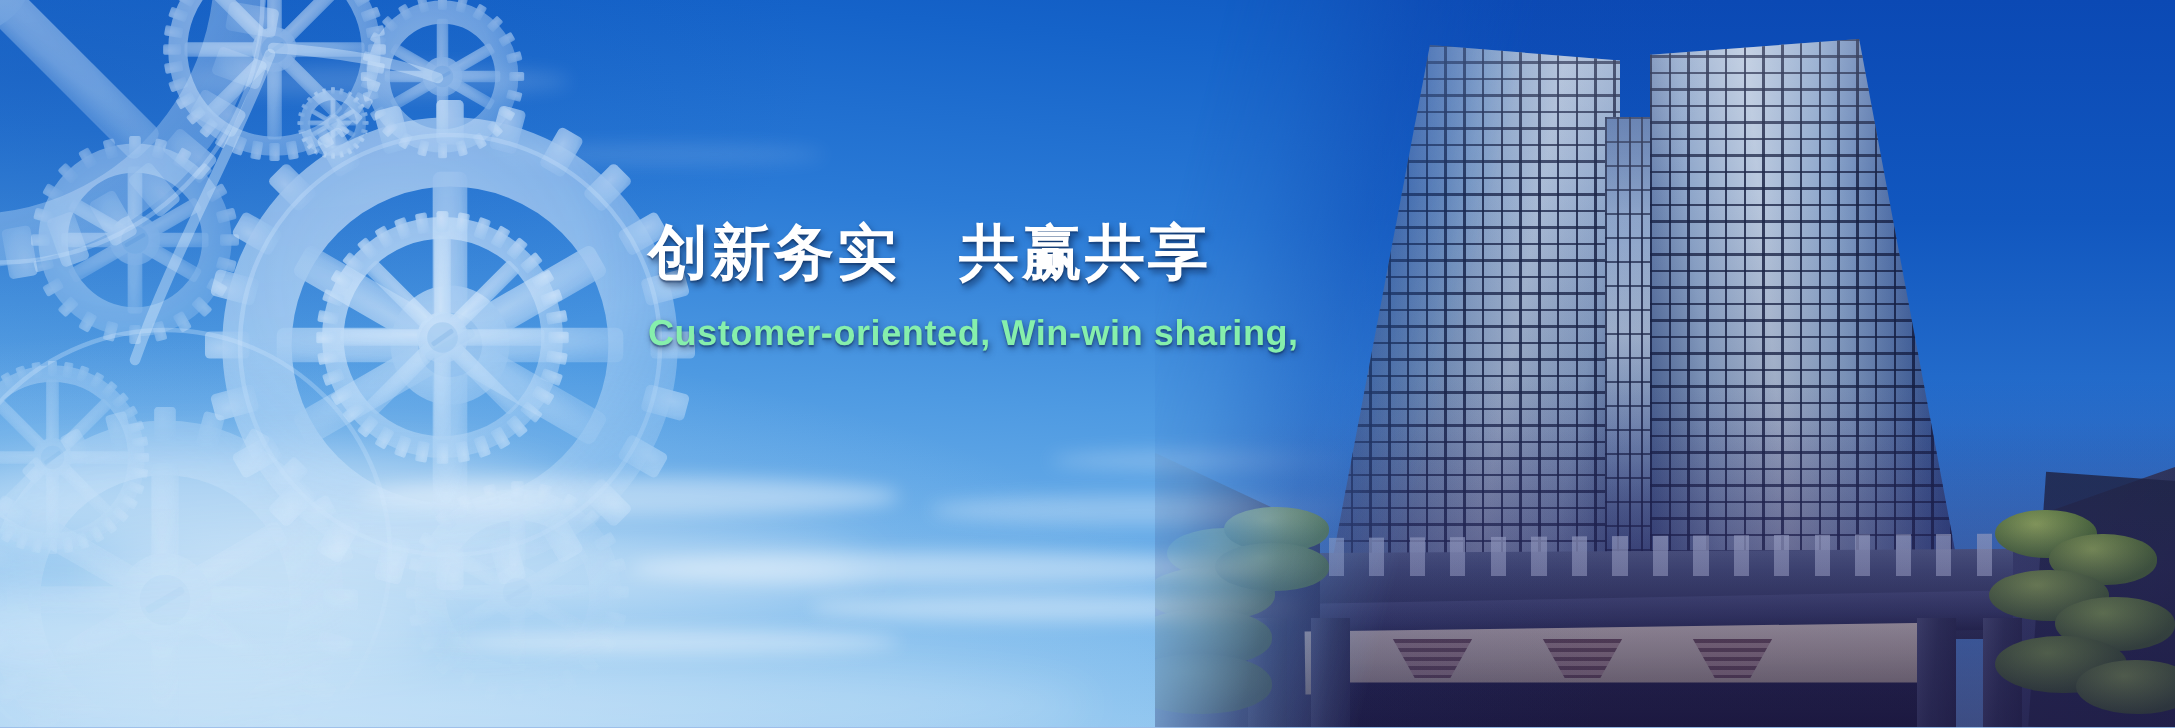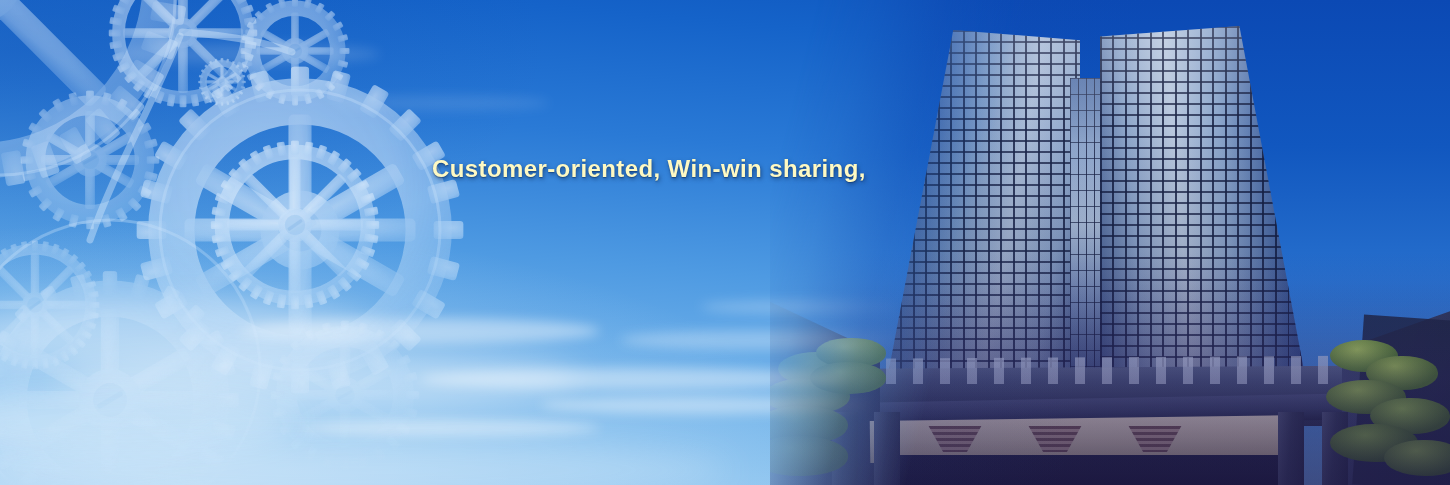--- a/index.html
+++ b/index.html
@@ -180,21 +180,21 @@
   .cn-line{
     color:#ffffff;
     font-weight:bold;
     font-size:40px;
     line-height:54px;
     letter-spacing:2px;
     text-shadow:2px 3px 4px rgba(8,30,70,.55), 0 1px 1px rgba(8,30,70,.45);
     white-space:pre;
   }
   .en-line{
-    color:#fef9c3;
+    color:#86efac;
     font-weight:bold;
     font-size:24px;
     line-height:38px;
     letter-spacing:.4px;
     text-shadow:1px 2px 4px rgba(8,30,70,.55), 0 1px 1px rgba(8,30,70,.40);
     white-space:pre;
   }
   .en-wrap{margin-top:8px;}
 </style>
 </head>
@@ -429,18 +429,19 @@
     <div class="topi" style="left:556px;top:380px;width:80px;height:34px;background:radial-gradient(60% 70% at 40% 30%,#93b84c,#436927);"></div>
     <div class="topi" style="left:600px;top:398px;width:80px;height:36px;background:radial-gradient(60% 70% at 40% 30%,#8ab348,#3e6224);"></div>
     <div class="topi" style="left:560px;top:424px;width:88px;height:38px;background:radial-gradient(60% 70% at 40% 30%,#7fa841,#375a20);"></div>
     <div class="topi" style="left:614px;top:440px;width:80px;height:36px;background:radial-gradient(60% 70% at 40% 30%,#86ad45,#3a5e22);"></div>
 
     <div class="photo-violet"></div>
     <div class="photo-shade"></div>
   </div>
 
   <div class="copy">
+    <div class="cn-line">创新务实   共赢共享</div>
     <div class="en-wrap">
       <div class="en-line">Customer-oriented, Win-win sharing,</div>
     </div>
   </div>
 
 </div>
 
 </body></html>

